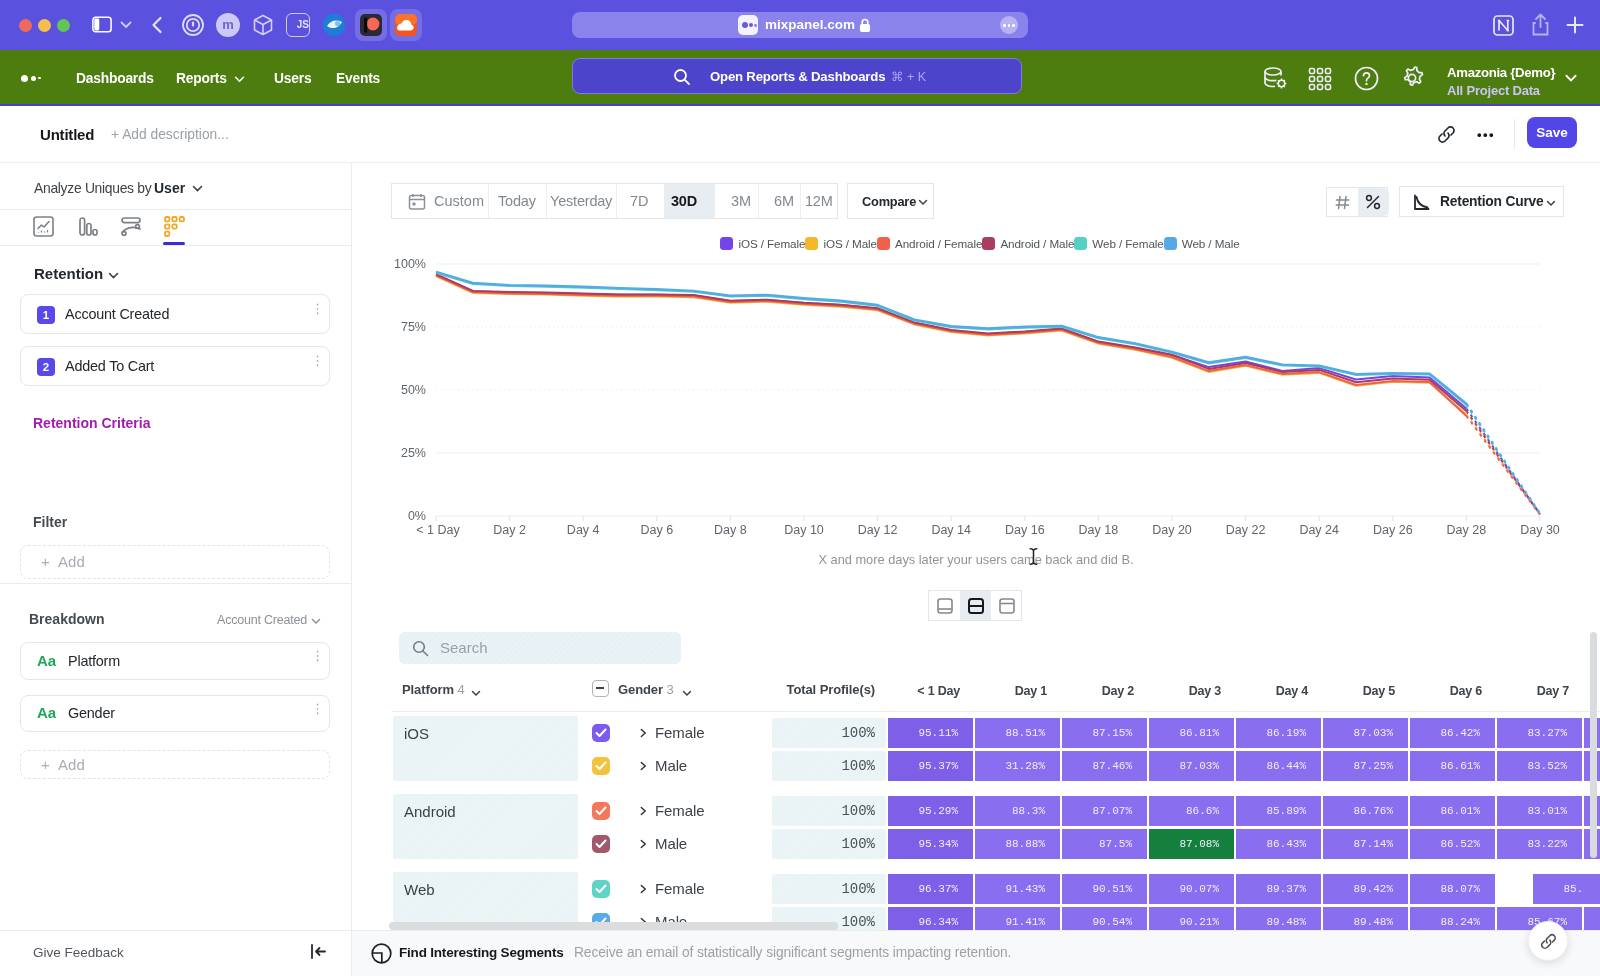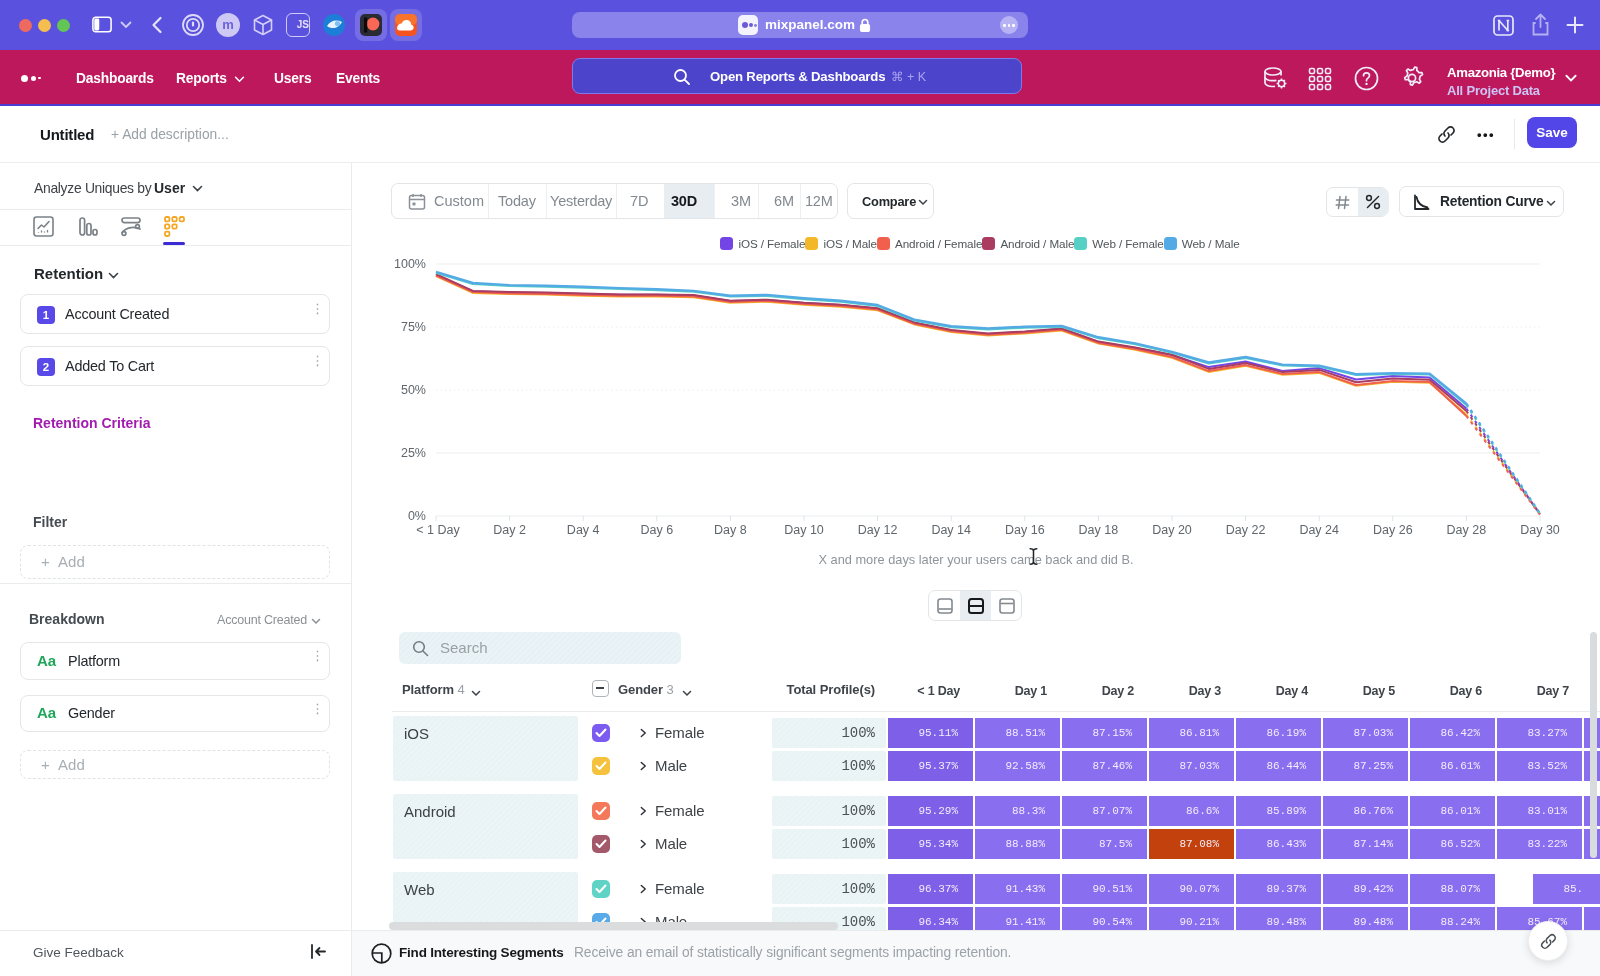--- a/index.html
+++ b/index.html
@@ -1,37 +1,37 @@
 <!DOCTYPE html>
 <html><head>
 <meta charset="utf-8">
 <style>
 * { margin:0; padding:0; box-sizing:border-box; }
 html,body { width:1600px; height:976px; overflow:hidden; }
 body { font-family:"Liberation Sans", sans-serif; background:#fff; position:relative; }
 .abs { position:absolute; }
 
 #topbar { position:absolute; left:0; top:0; width:1600px; height:50px; background:#5a52de; }
-#navbar { position:absolute; left:0; top:50px; width:1600px; height:56px; background:#be185d; border-bottom:2px solid #4a3ed2; }
+#navbar { position:absolute; left:0; top:50px; width:1600px; height:56px; background:#4d7c0f; border-bottom:2px solid #4a3ed2; }
 .tl { position:absolute; top:19px; width:13px; height:13px; border-radius:50%; }
 .exticon { position:absolute; top:13px; width:24px; height:24px; }
 .extbg { position:absolute; top:9px; width:32px; height:32px; background:rgba(255,255,255,.16); border-radius:8px; }
 #urlpill { position:absolute; left:572px; top:12px; width:456px; height:26px; background:#8a83ec; border-radius:8px; color:#fff; }
 .navlink { position:absolute; top:21px; color:#fff; font-size:13.8px; font-weight:700; letter-spacing:-0.2px; }
 #navsearch { position:absolute; left:572px; top:8px; width:450px; height:36px; background:#4d44cc; border:1px solid #7f78e8; border-radius:8px; }
 
 #header { position:absolute; left:0; top:106px; width:1600px; height:57px; background:#fff; border-bottom:1px solid #ebedee; }
 
 #sidebar { position:absolute; left:0; top:163px; width:352px; height:813px; background:#fff; border-right:1px solid #e9ebec; }
 .sideline { position:absolute; left:0; width:351px; height:1px; background:#e9ebec; }
 .card { position:absolute; left:20px; width:310px; background:#fff; border:1px solid #e4e7e9; border-radius:8px; }
 .dots3 { position:absolute; right:14px; top:50%; margin-top:-8px; width:4px; color:#9aa1a6; font-size:13px; line-height:5px; letter-spacing:0; }
 
 #main { position:absolute; left:352px; top:163px; width:1248px; height:813px; background:#fff; overflow:hidden; }
-.seg { border:1px solid #e3e6e8; border-radius:7px; background:#fff;padding-left:12px; }
+.seg { border:1px solid #e3e6e8; border-radius:0; background:#fff;padding-left:12px; }
 .cellv { position:absolute; height:30px; color:#f1eefc; font-size:11px; line-height:30px; text-align:right; padding-right:15px; font-family:"Liberation Mono", monospace; }
 .shim { background:repeating-linear-gradient(135deg,#e9f2f5 0 2px,#ecf5f6 2px 4px); }
 .hdr { position:absolute; top:519px; font-size:13px; font-weight:700; color:#3e444a; letter-spacing:-0.1px; }
 .dayh { position:absolute; top:521px; width:85px; text-align:right; padding-right:13px; font-size:12.5px; font-weight:700; color:#3e444a; letter-spacing:-0.2px; }
 .chk { position:absolute; width:18px; height:18px; border-radius:5px; }
 .chk svg { position:absolute; left:3px; top:4px; }
 .gname { position:absolute; font-size:15px; color:#3c4247; letter-spacing:-0.1px; }
 </style>
 </head>
 <body>
@@ -487,21 +487,21 @@
             <path d="M1.5 5 L4.5 8 L10.5 1.5" fill="none" stroke="#fff" stroke-width="2" stroke-linecap="round" stroke-linejoin="round"></path>
           </svg>
         </div>
       </div>
   <svg class="abs" style="left:288px;top:598px" width="7" height="10" viewBox="0 0 8 11">
         <path d="M1.5 1.5 L6 5.5 L1.5 9.5" fill="none" stroke="#2a2f34" stroke-width="1.6" stroke-linecap="round" stroke-linejoin="round"></path>
       </svg>
   <div class="gname" style="left:303px;top:594px">Male</div>
   <div class="abs shim cellv" style="left:420px;top:588px;width:114px;color:#4a5056;font-size:14px;padding-right:11px;border-radius:2px">100%</div>
   <div class="cellv" style="left:536px;top:588px;width:85px;background:#7e5fe8">95.37%</div>
-  <div class="cellv" style="left:623px;top:588px;width:85px;background:#8a6ef0">92.58%</div>
+  <div class="cellv" style="left:623px;top:588px;width:85px;background:#8a6ef0">31.28%</div>
   <div class="cellv" style="left:710px;top:588px;width:85px;background:#8a6ef0">87.46%</div>
   <div class="cellv" style="left:797px;top:588px;width:85px;background:#8a6ef0">87.03%</div>
   <div class="cellv" style="left:884px;top:588px;width:85px;background:#8a6ef0">86.44%</div>
   <div class="cellv" style="left:971px;top:588px;width:85px;background:#8a6ef0">87.25%</div>
   <div class="cellv" style="left:1058px;top:588px;width:85px;background:#8a6ef0">86.61%</div>
   <div class="cellv" style="left:1145px;top:588px;width:85px;background:#8a6ef0">83.52%</div>
   <div class="cellv" style="left:1232px;top:588px;width:85px;background:#8a6ef0">82.3%</div>
   <div class="abs" style="left:240px;top:639px">
         <div class="chk" style="background:#f4785a">
           <svg width="12" height="10" viewBox="0 0 12 10">
@@ -531,21 +531,21 @@
         </div>
       </div>
   <svg class="abs" style="left:288px;top:676px" width="7" height="10" viewBox="0 0 8 11">
         <path d="M1.5 1.5 L6 5.5 L1.5 9.5" fill="none" stroke="#2a2f34" stroke-width="1.6" stroke-linecap="round" stroke-linejoin="round"></path>
       </svg>
   <div class="gname" style="left:303px;top:672px">Male</div>
   <div class="abs shim cellv" style="left:420px;top:666px;width:114px;color:#4a5056;font-size:14px;padding-right:11px;border-radius:2px">100%</div>
   <div class="cellv" style="left:536px;top:666px;width:85px;background:#7e5fe8">95.34%</div>
   <div class="cellv" style="left:623px;top:666px;width:85px;background:#8a6ef0">88.88%</div>
   <div class="cellv" style="left:710px;top:666px;width:85px;background:#8a6ef0">87.5%</div>
-  <div class="cellv" style="left:797px;top:666px;width:85px;background:#c2410c">87.08%</div>
+  <div class="cellv" style="left:797px;top:666px;width:85px;background:#15803d">87.08%</div>
   <div class="cellv" style="left:884px;top:666px;width:85px;background:#8a6ef0">86.43%</div>
   <div class="cellv" style="left:971px;top:666px;width:85px;background:#8a6ef0">87.14%</div>
   <div class="cellv" style="left:1058px;top:666px;width:85px;background:#8a6ef0">86.52%</div>
   <div class="cellv" style="left:1145px;top:666px;width:85px;background:#8a6ef0">83.22%</div>
   <div class="cellv" style="left:1232px;top:666px;width:85px;background:#8a6ef0">82.1%</div>
   <div class="abs" style="left:240px;top:717px">
         <div class="chk" style="background:#5fd4c6">
           <svg width="12" height="10" viewBox="0 0 12 10">
             <path d="M1.5 5 L4.5 8 L10.5 1.5" fill="none" stroke="#fff" stroke-width="2" stroke-linecap="round" stroke-linejoin="round"></path>
           </svg>

